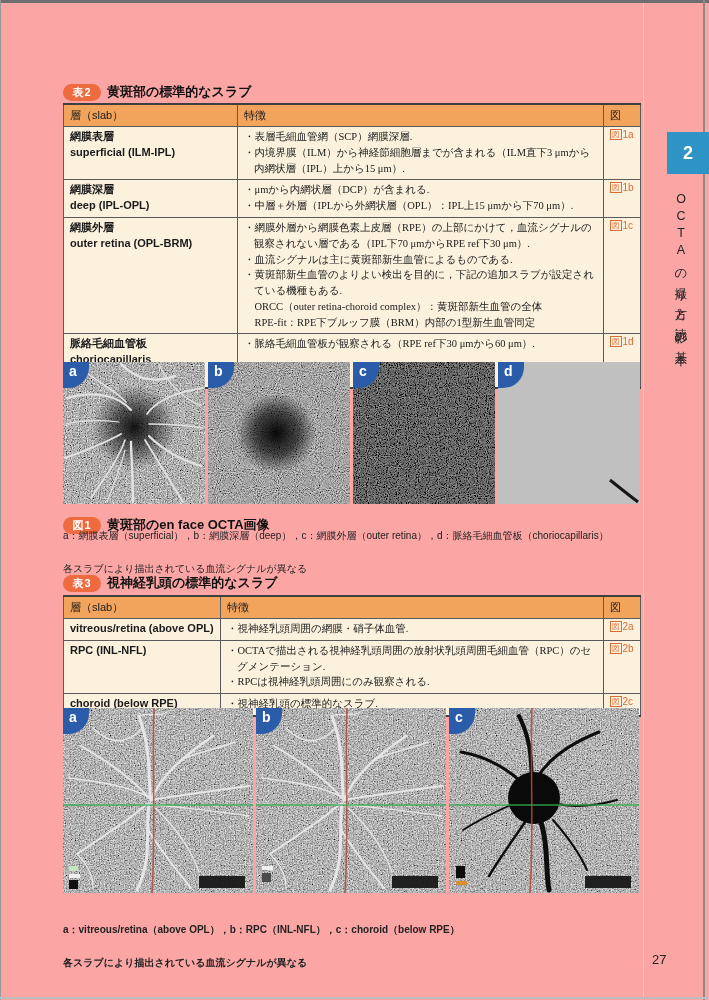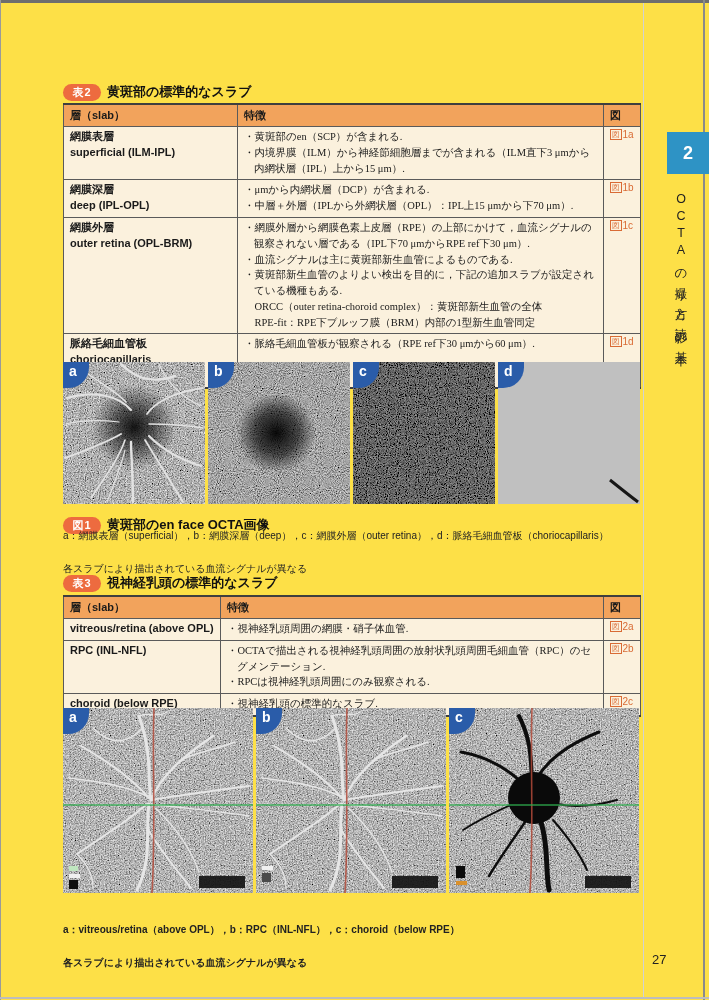--- a/index.html
+++ b/index.html
@@ -1,34 +1,34 @@
 <!DOCTYPE html>
 <html lang="ja"><head>
 <meta charset="utf-8">
 <style>
   html,body{margin:0;padding:0;}
   body{width:709px;height:1000px;background:#ffffff;font-family:"Liberation Sans","DejaVu Sans",sans-serif;color:#1a1a1a;overflow:hidden;}
-  .page{position:relative;width:709px;height:1000px;background:#fde047;}
+  .page{position:relative;width:709px;height:1000px;background:#fca5a5;}
   
   .edge-top{position:absolute;left:0;top:0;width:709px;height:3px;background:#6e6e6e;}
   .edge-left{position:absolute;left:0;top:0;width:1px;height:1000px;background:#9a9a9a;}
   .edge-right{position:absolute;left:703px;top:0;width:2px;height:1000px;background:#8a8a8a;}
   .edge-bottom{position:absolute;left:0;top:997px;width:709px;height:2px;background:#bdbdbd;}
   .fold-line{position:absolute;left:643px;top:3px;width:1px;height:994px;background:#d2d2d2;}
 
   
   .sec-head{position:absolute;display:flex;align-items:center;gap:6px;}
   .pill{display:inline-flex;align-items:center;justify-content:center;width:38px;height:17px;border-radius:9px;background:#ed6b3f;color:#fff;font-weight:bold;font-size:11px;letter-spacing:1px;}
   .sec-title{font-weight:bold;font-size:13px;color:#111;}
 
   
   table.slab{position:absolute;border-collapse:collapse;table-layout:fixed;width:577px;left:63px;background:#fbf1dd;}
   table.slab th,table.slab td{border:1px solid #5a5a5a;padding:2px 6px 3px 6px;vertical-align:top;}
   table.slab{border-top:2px solid #3f3f3f;border-bottom:2px solid #3f3f3f;}
-  table.slab thead th{background:#f2a35c;text-align:left;font-size:11px;font-weight:bold;color:#1a1a1a;padding:3px 6px;}
+  table.slab thead th{background:#f2a35c;text-align:left;font-size:11px;font-weight:normal;color:#1a1a1a;padding:3px 6px;}
   td.slabcol{font-size:11px;line-height:1.45;font-weight:bold;background:#fbf1dd;}
   td.slabcol .en{font-weight:bold;}
   td.featcol{font-family:"Liberation Serif","DejaVu Serif",serif;font-size:10.5px;line-height:1.5;background:#fbf1dd;}
   td.featcol div{padding-left:10px;text-indent:-10px;}
   td.figcol{background:#fbf1dd;font-size:10px;color:#d96b35;white-space:nowrap;padding:3px 2px 0 3px;}
   .figbox{display:inline-block;border:1px solid #d96b35;font-size:7.5px;line-height:9px;padding:0 1px;margin-right:1px;vertical-align:1px;}
 
   
   .octa{position:absolute;background:#2f2f2f;overflow:hidden;}
   .octa svg{display:block;}
@@ -70,21 +70,21 @@
         <th>図</th>
       </tr>
     </thead>
     <tbody id="t2body">
         <tr>
           <td class="slabcol">
             <div>網膜表層</div>
             <div class="en">superficial (ILM-IPL)</div>
           </td>
           <td class="featcol">
-            <div>・黄斑部のen（SCP）が含まれる.</div>
+            <div>・表層毛細血管網（SCP）網膜深層.</div>
             <div>・内境界膜（ILM）から神経節細胞層までが含まれる（ILM直下3 μmから内網状層（IPL）上から15 μm）.</div>
           </td>
           <td class="figcol"><span class="figbox">図</span><span>1a</span></td>
         </tr>
         <tr>
           <td class="slabcol">
             <div>網膜深層</div>
             <div class="en">deep (IPL-OPL)</div>
           </td>
           <td class="featcol">

